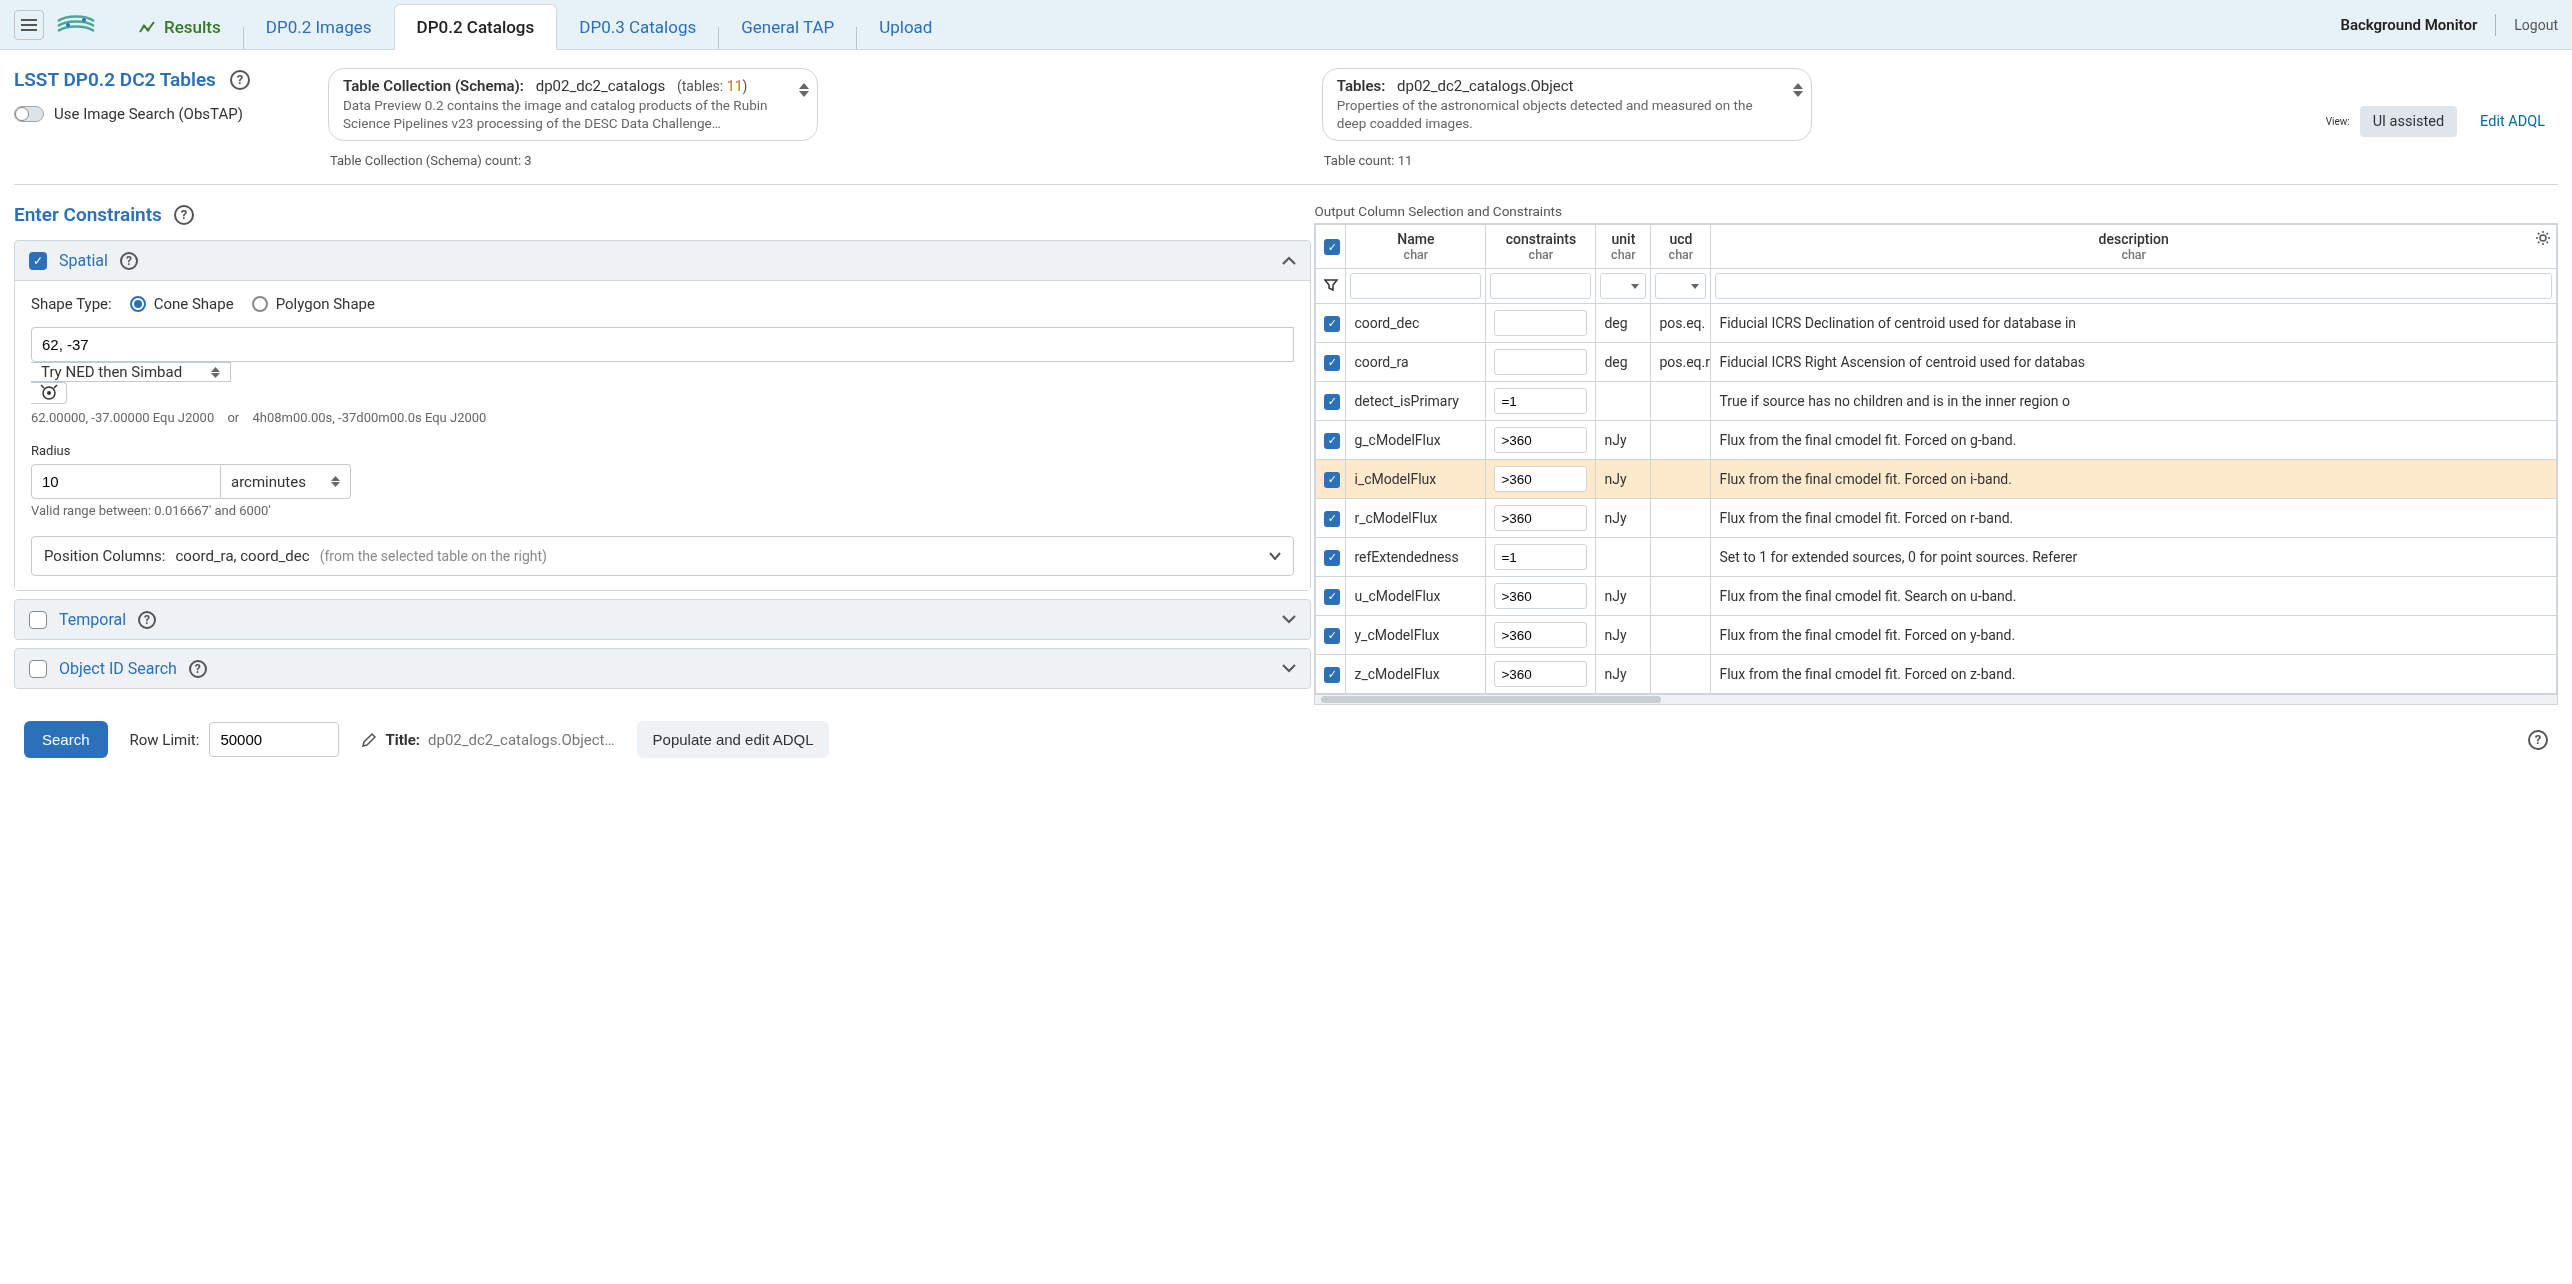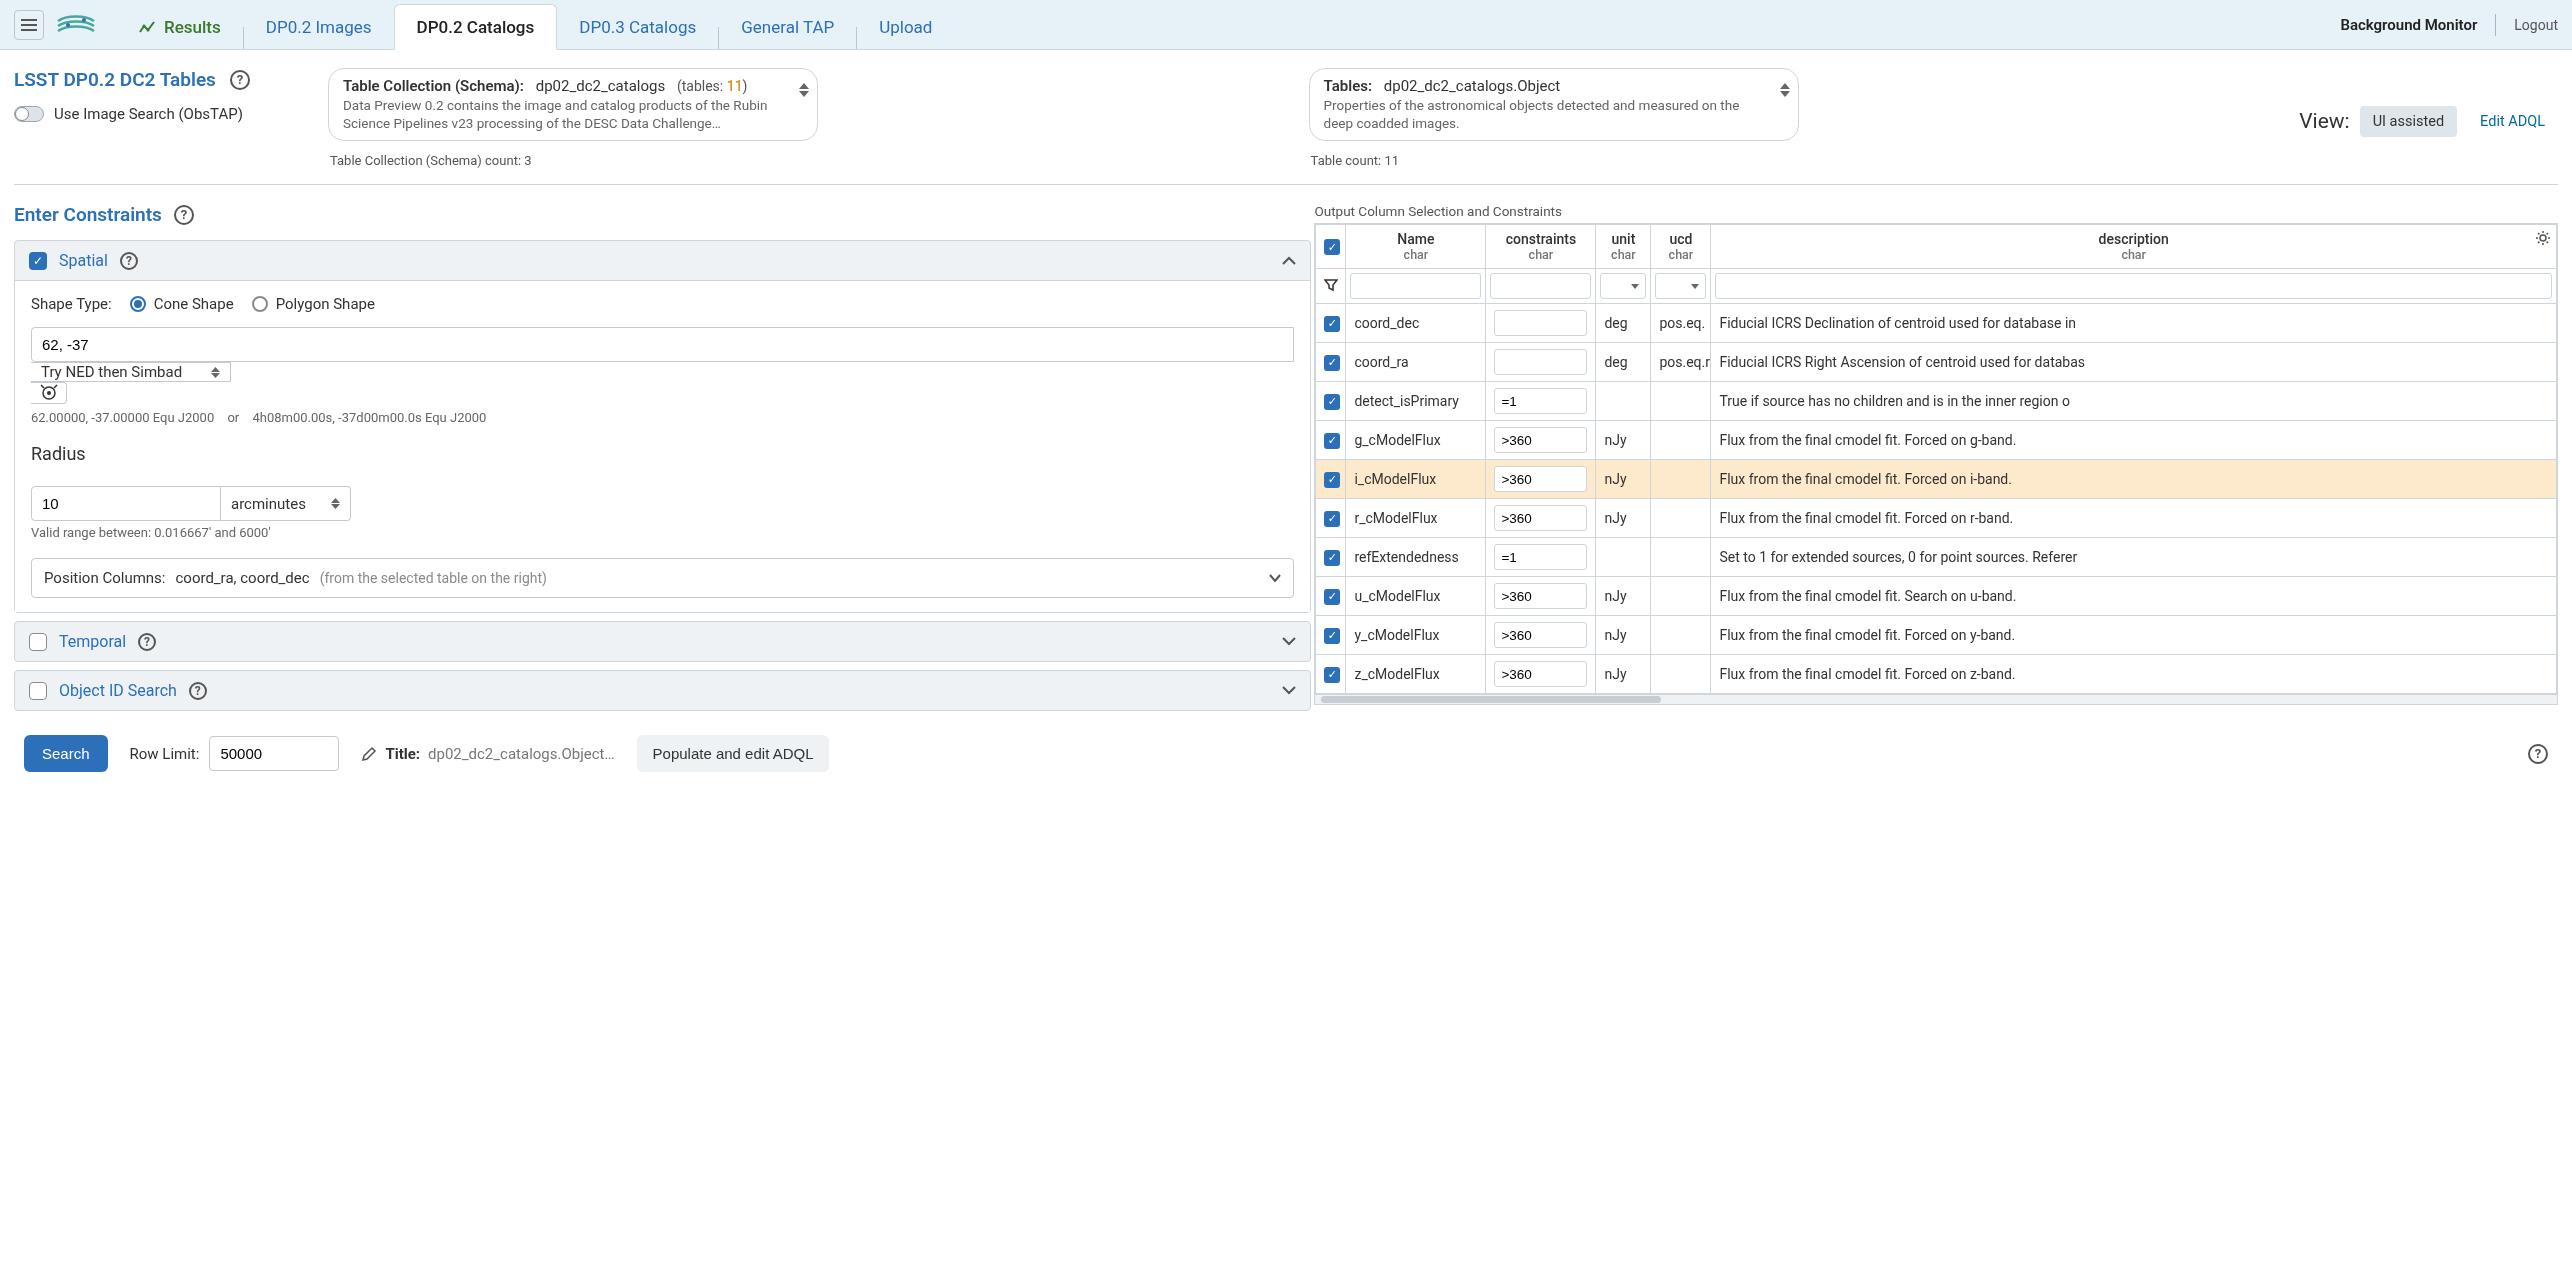--- a/index.html
+++ b/index.html
@@ -59,21 +59,21 @@
   .schema-title, .table-title { font-size:15px; }
   .schema-title b, .table-title b { font-weight:600; }
   .schema-title .val, .table-title .val { margin-left:8px; }
   .schema-title .meta { margin-left:8px; color:#555; font-size:14px; }
   .schema-title .count { color:#d59320; font-weight:500;}
   .desc { color:#666; font-size:13.5px; margin-top:2px; line-height:1.3; max-height:2.6em; overflow:hidden;}
   .caret-stepper { position:absolute; right:8px; top:14px; display:flex; flex-direction:column; gap:2px; cursor:pointer; color:#666;}
   .below-label { color:#555; font-size:13px; margin-top:12px; margin-left:2px;}
 
   .view-group { display:flex; align-items:center; gap:10px; margin-left:10px; margin-top:6px;}
-  .view-label { font-size:21px; }
+  .view-label { font-size:10px; }
   .view-btn { padding:6px 12px; border-radius:4px; font-size:14.5px; cursor:pointer; border:1px solid transparent;}
   .view-btn.active { background:#dfe6eb; }
   .view-btn:not(.active){ color:#0369a1;}
 
   .hr { height:1px; background:#cfd6db; margin:16px 0 18px;}
 
   
   .row2 { display:flex; gap:3px; align-items:flex-start;}
   .col-left { flex: 0 0 51%; min-width:0;}
   .col-right { flex:1; min-width:0; position:relative;}
@@ -95,21 +95,21 @@
   .radio.sel { border-color:#2b70b8;}
   .radio.sel::after{content:""; width:8px; height:8px; background:#2b70b8; border-radius:50%;}
 
   .coords-row { display:flex; gap:0; margin-bottom:6px;flex-direction:column;}
   .input { border:1px solid #c4cbd0; border-radius:4px; padding:8px 10px; font-size:15px; background:#fff;}
   .coords-input { flex:1; border-radius:4px 0 0 4px; }
   .resolver { width:200px; display:flex; align-items:center; justify-content:space-between; border:1px solid #c4cbd0; border-left:none; padding:0 10px; font-size:15px;}
   .target-btn { width:36px; border:1px solid #c4cbd0; border-left:none; border-radius:0 4px 4px 0; display:flex; align-items:center; justify-content:center; cursor:pointer;}
   .small-note { font-size:13px; color:#666; margin-bottom:18px;}
   .small-note .or { margin:0 10px;}
-  .label { font-size:18px; margin-bottom:22px; display:block;}
+  .label { font-size:13px; margin-bottom:6px; display:block;}
   .pos-cols { border:1px solid #c4cbd0; border-radius:4px; padding:10px 12px; display:flex; align-items:center; gap:10px; font-size:15px;}
   .pos-cols .hint { color:#8a8a8a; font-size:14px;}
   .pos-cols .chev { margin-left:auto; color:#555;}
 
   
   .meta-right { display:flex; justify-content:flex-end; gap:18px; margin-bottom:8px; font-size:14px;}
   .selected-count { color:#b8863c; }
   .reset-link { color:#333; cursor:pointer;}
   .table-label { font-size:13.5px; color:#555; margin-bottom:4px;}
   .grid {

